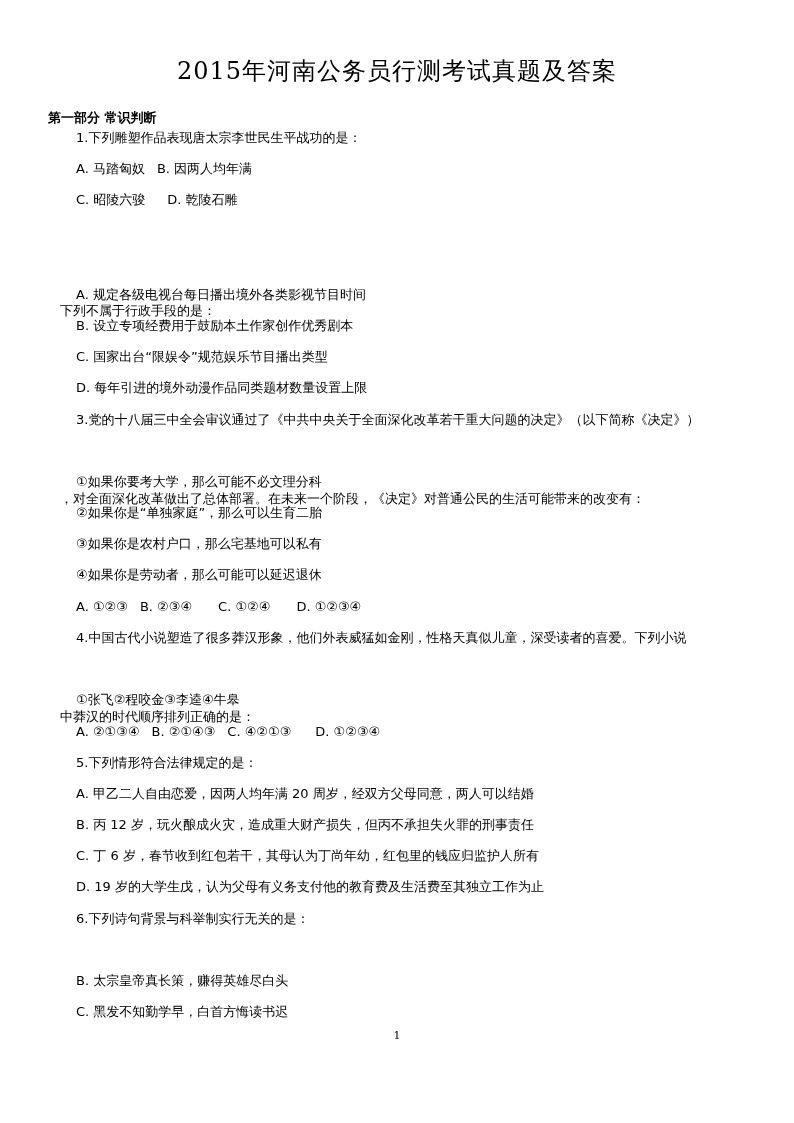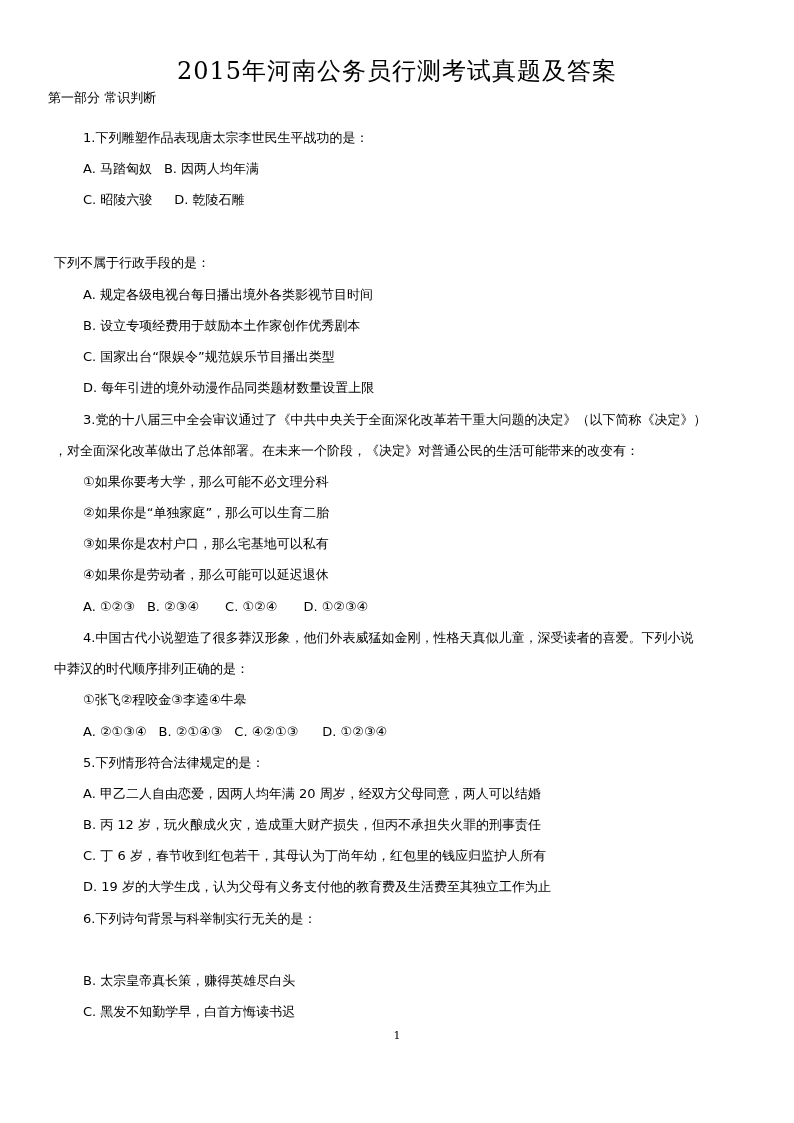--- a/index.html
+++ b/index.html
@@ -29,36 +29,37 @@
       width: 794px;
       text-align: center;
       font-family: "DejaVu Serif", "Liberation Serif", serif;
       font-size: 24px;
       letter-spacing: 1px;
       line-height: 28px;
     }
     .section-heading {
       position: absolute;
       left: 48px;
-      top: 88px;
+      top: 108px;
       font-size: 13px;
-      font-weight: normal;
+      font-weight: bold;
       line-height: 20px;
     }
     .line {
       position: absolute;
       font-size: 13px;
       line-height: 20px;
       white-space: nowrap;
     }
     .ind {
-      left: 83px;
+      left: 76px;
     }
     .noind {
-      left: 54px;
+      left: 60px;
+      margin-top: 48px;
     }
     .page-number {
       position: absolute;
       top: 1028px;
       left: 0;
       width: 794px;
       text-align: center;
       font-family: "DejaVu Serif", "Liberation Serif", serif;
       font-size: 11px;
       line-height: 16px;

